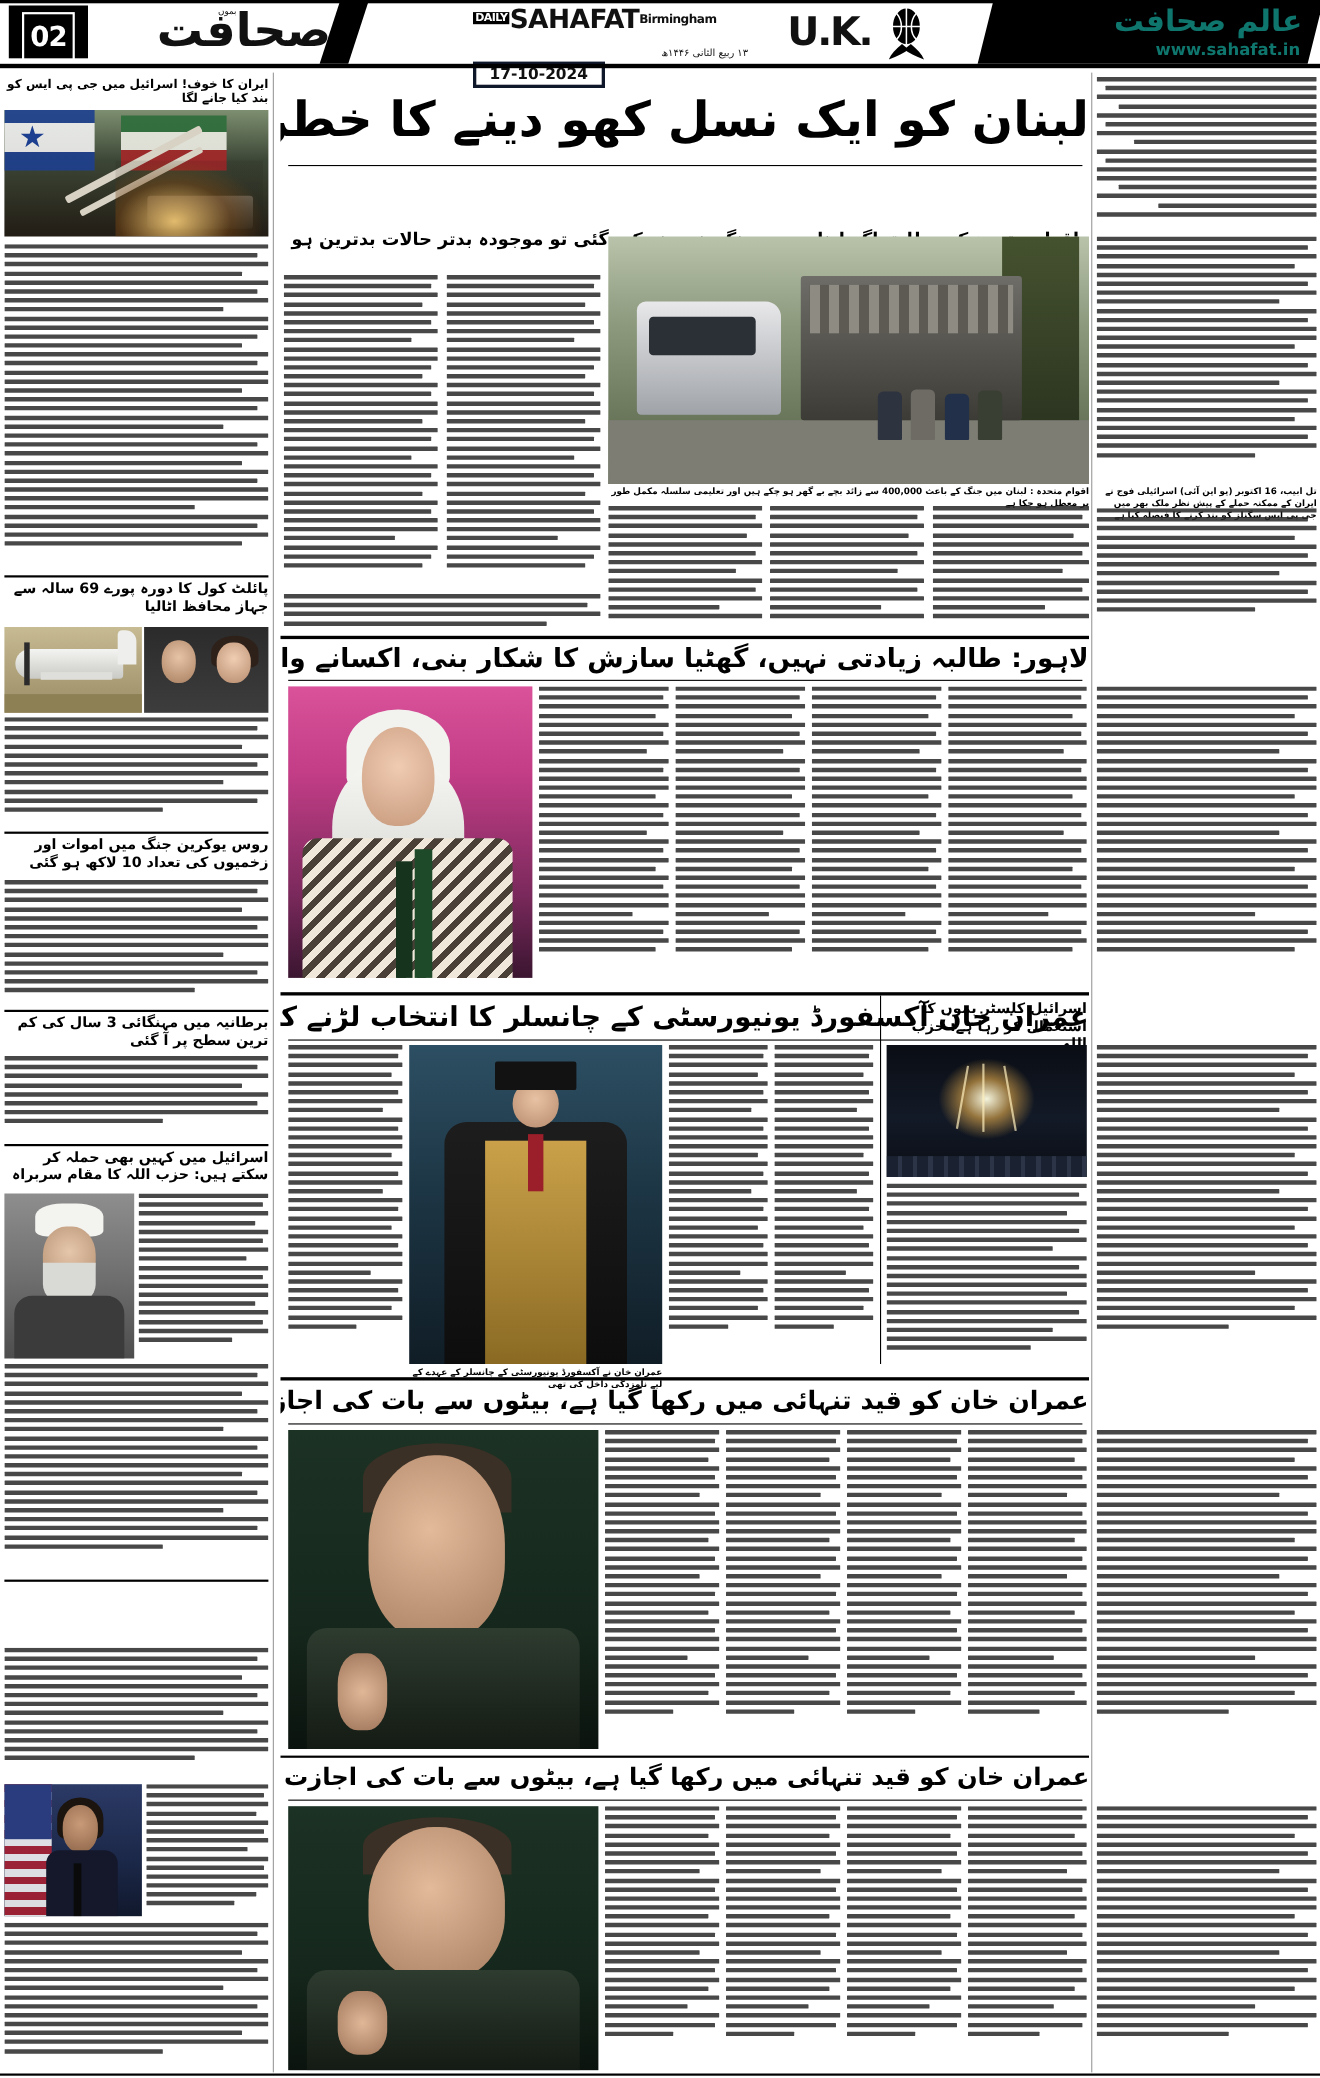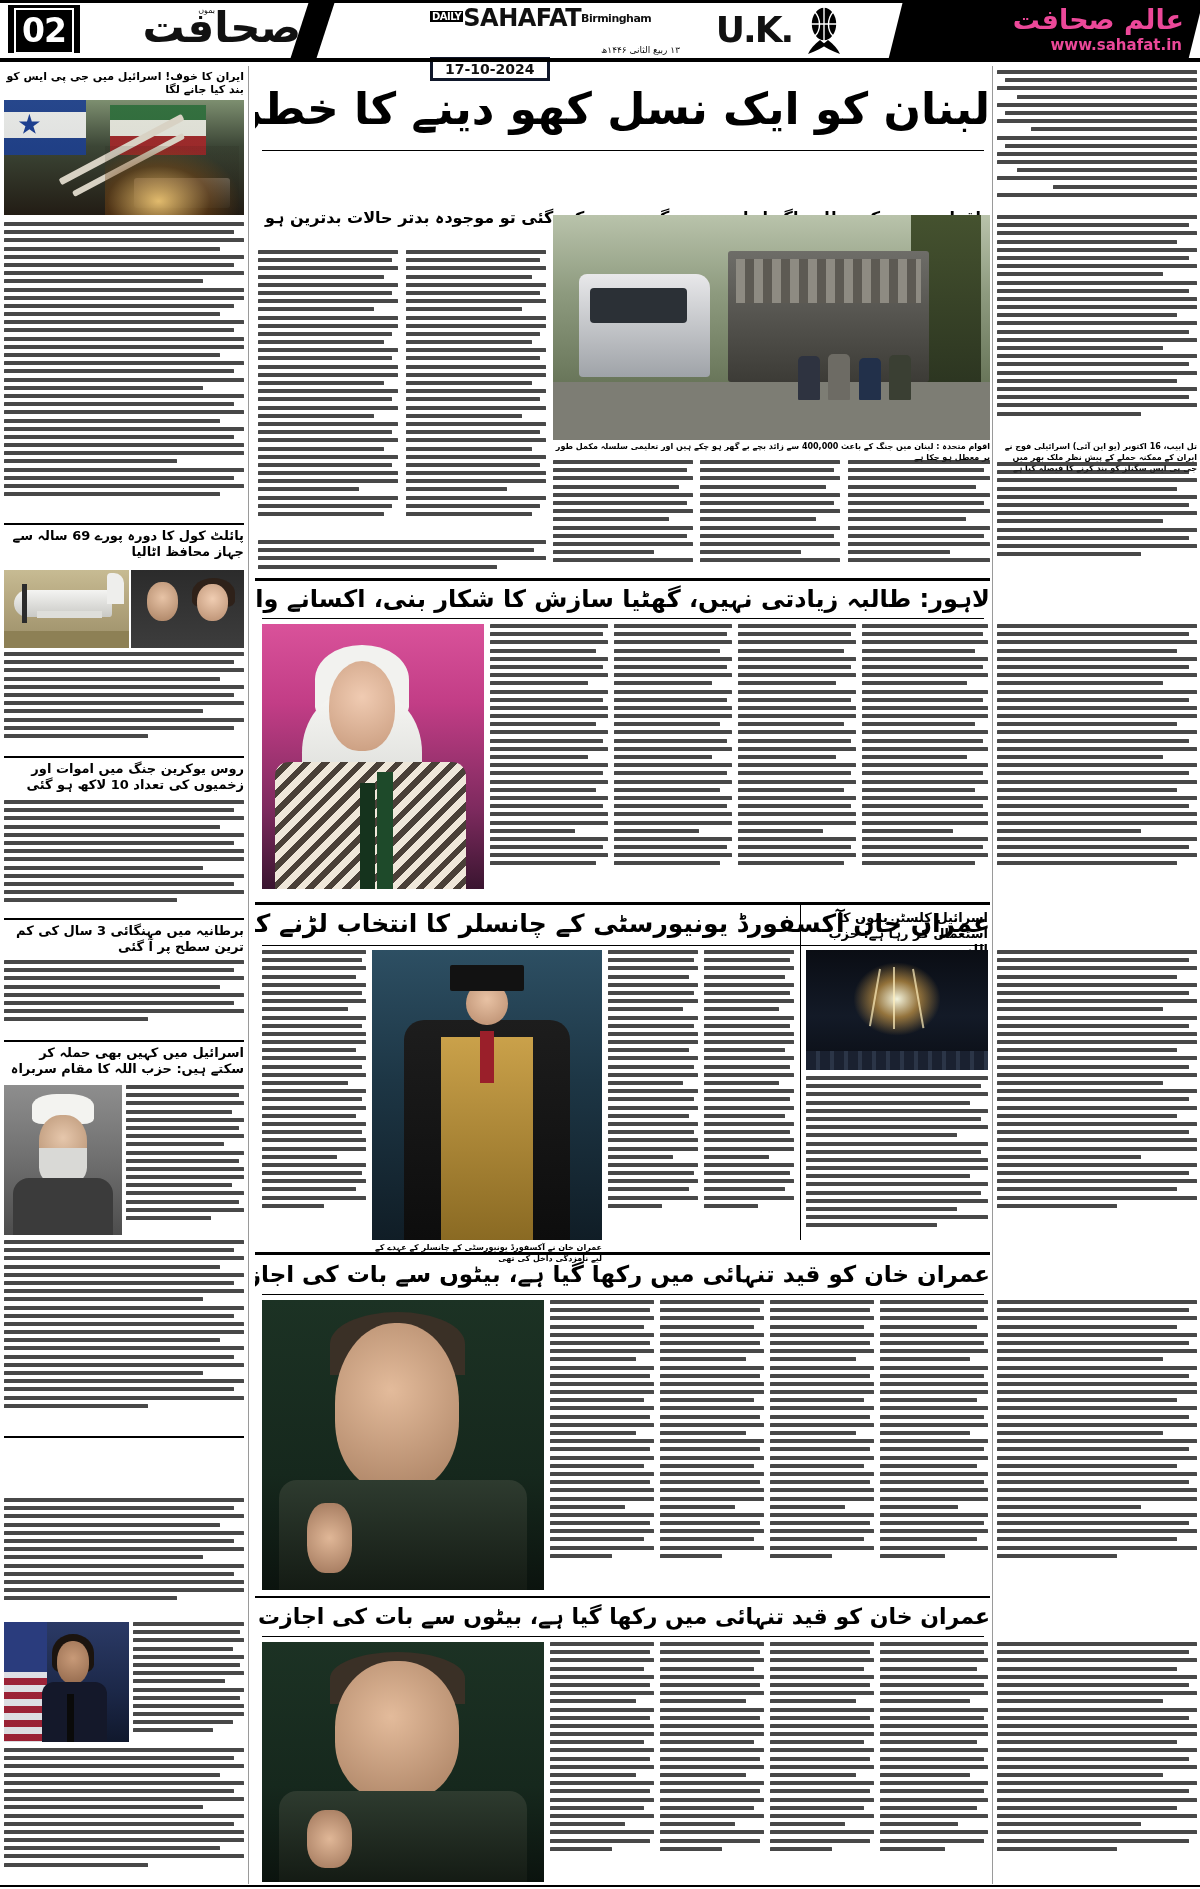--- a/index.html
+++ b/index.html
@@ -9,41 +9,41 @@
     color:#111;
   }
   .page{width:1200px;height:1889px;position:relative;background:#fff;}
 
   
   .masthead{position:absolute;left:0;top:0;width:1200px;height:62px;}
   .mh-rule-top{position:absolute;left:0;top:0;width:1200px;height:3px;background:#000;}
   .mh-rule-bot{position:absolute;left:0;top:58px;width:1200px;height:4px;background:#000;}
   .pageno{position:absolute;left:8px;top:5px;width:72px;height:48px;background:#000;
           color:#fff;font:700 38px/48px "DejaVu Sans",sans-serif;text-align:center;letter-spacing:-1px;}
-  .pageno span{display:inline-block;border:2px solid #fff;padding:0 6px;line-height:42px;font-size:33px;}
+  .pageno span{display:inline-block;border:2px solid #fff;padding:0 6px;line-height:42px;font-size:25px;}
   .mh-logo-ur{position:absolute;left:86px;top:2px;width:215px;height:56px;
               direction:rtl;text-align:right;}
   .mh-logo-ur .big{font:700 42px/52px "DejaVu Sans",sans-serif;letter-spacing:-2px;}
   .mh-logo-ur .tiny{position:absolute;right:86px;top:4px;font-size:8px;}
   .mh-slash{position:absolute;left:300px;top:0;width:26px;height:58px;
             background:#000;transform:skewX(-18deg);}
   .mh-center{position:absolute;left:430px;top:4px;width:250px;}
   .mh-daily{font:700 24px/26px "DejaVu Sans",sans-serif;letter-spacing:-.5px;}
   .mh-daily .sm{font-size:10px;vertical-align:6px;background:#000;color:#fff;padding:0 2px;}
   .mh-daily .br{font-size:11px;font-weight:700;vertical-align:4px;}
   .mh-hijri{font-size:9px;margin-top:13px;direction:rtl;}
   .mh-date{display:inline-block;border:3px solid #0f172a;padding:1px 12px;margin-top:2px;
            font:700 14px/16px "DejaVu Sans",sans-serif;}
   .mh-uk{position:absolute;left:664px;top:10px;width:180px;text-align:center;
          font:700 36px/40px "DejaVu Sans",sans-serif;letter-spacing:-2px;}
   .mh-globe{position:absolute;left:800px;top:4px;width:56px;height:52px;}
   .mh-right{position:absolute;right:4px;top:0;width:300px;height:58px;background:#000;
             transform:skewX(-14deg);}
   .mh-right-in{position:absolute;right:10px;top:0;width:290px;height:58px;
-               color:#ec4899;direction:rtl;text-align:right;}
+               color:#0f766e;direction:rtl;text-align:right;}
   .mh-right-in .ur{font:700 27px/34px "DejaVu Sans",sans-serif;padding-top:3px;padding-right:6px;letter-spacing:-1px;}
   .mh-right-in .web{font:700 15px/16px "DejaVu Sans",sans-serif;direction:ltr;text-align:right;padding-right:8px;}
 
   
   .col{position:absolute;overflow:hidden;}
   .lines{width:100%;height:100%;}
   .ln{height:4px;background:#2a2a2a;margin-bottom:4.2px;border-radius:.5px;opacity:.86;}
   .ln.s1{width:100%}.ln.s2{width:96%}.ln.s3{width:90%}.ln.s4{width:83%}
   .ln.s5{width:72%}.ln.s6{width:60%}
   .urdu{direction:rtl;text-align:justify;font-family:"DejaVu Sans",sans-serif;}

